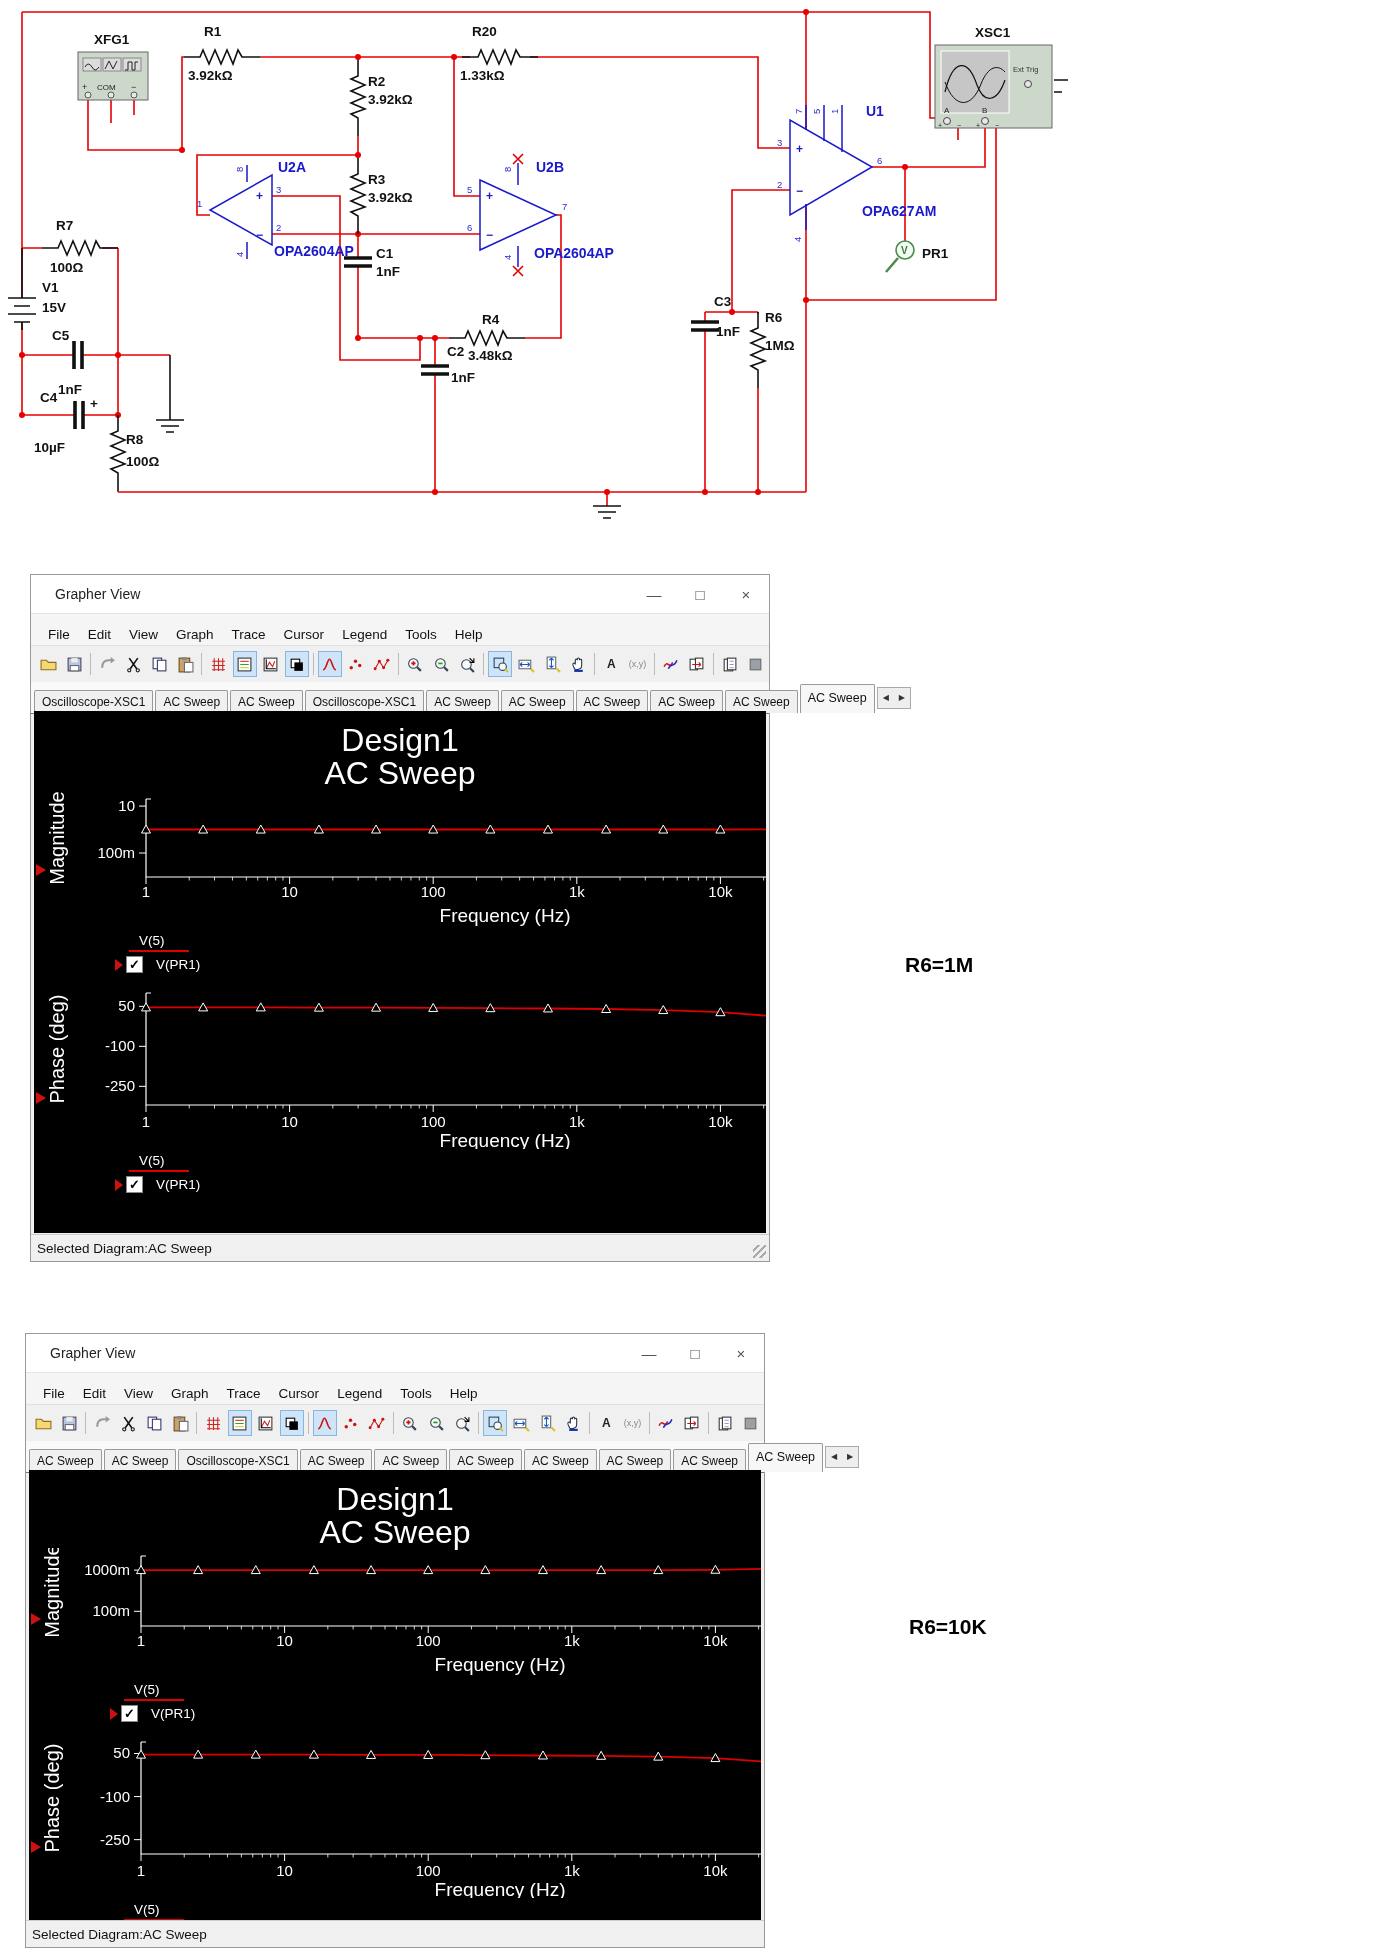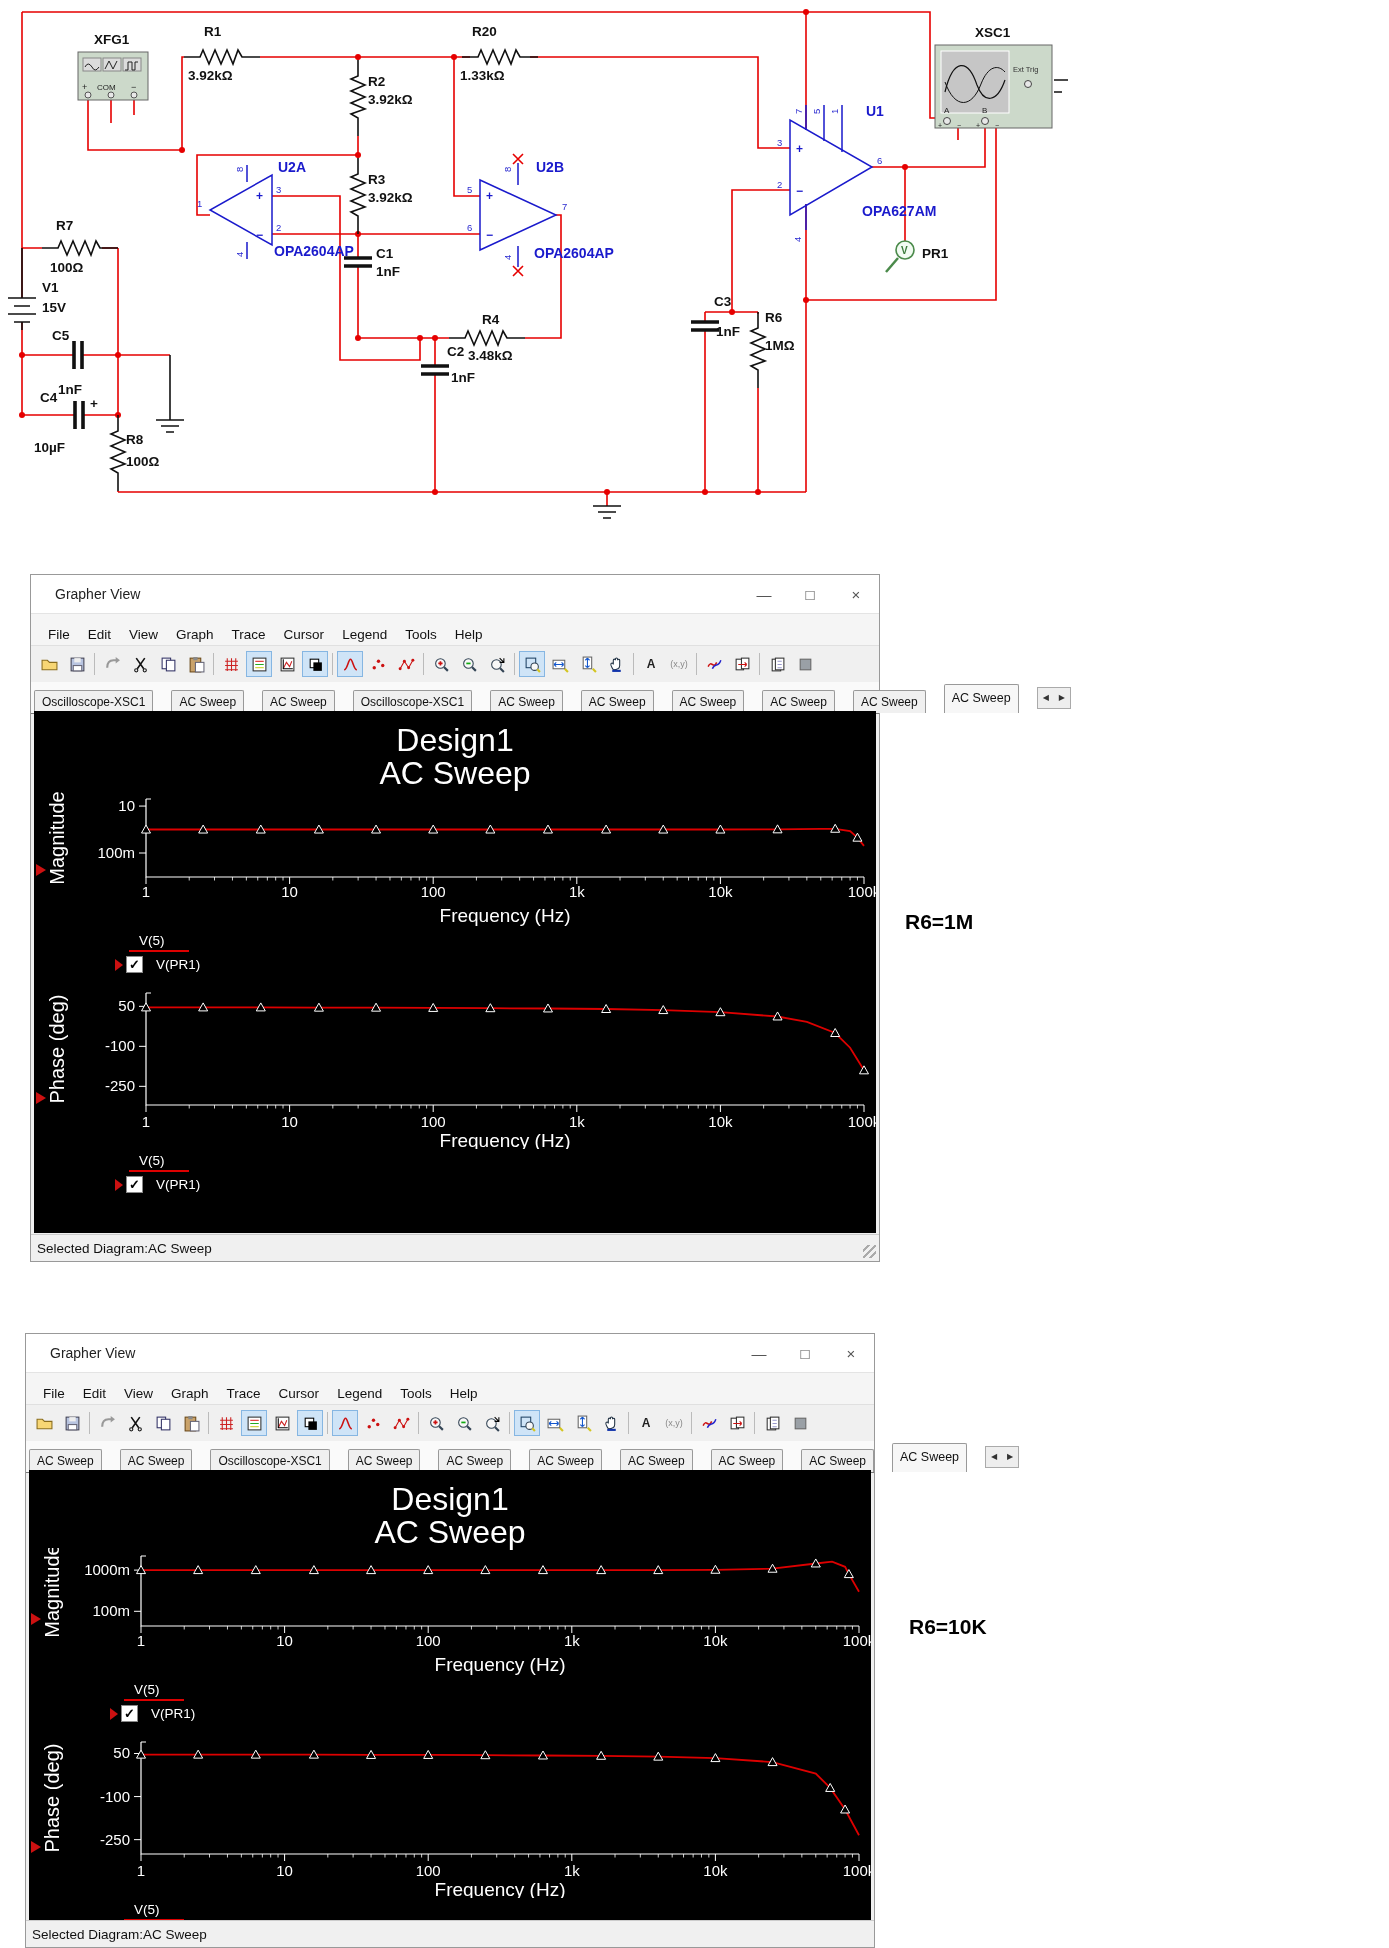--- a/index.html
+++ b/index.html
@@ -11,38 +11,38 @@
   .wire{stroke:#e60000;stroke-width:1.6;fill:none;}
   .lead{stroke:#111;stroke-width:1.6;fill:none;}
   .plate{stroke:#111;stroke-width:3.6;fill:none;}
   .blue{stroke:#1a1acc;fill:none;stroke-width:1.5;}
   .bluetxt{fill:#1a1acc;font-weight:bold;}
   .pintxt{fill:#2a2ad0;font-size:9.5px;}
   .ref{fill:#111;font-weight:bold;font-size:13.5px;}
   .redx{stroke:#e60000;stroke-width:1.6;}
   .dot{fill:#e60000;}
   
-  .gwin{position:absolute;width:850px;background:#f0f0f0;border:1px solid #999;box-sizing:border-box;}
+  .gwin{position:absolute;width:740px;background:#f0f0f0;border:1px solid #999;box-sizing:border-box;}
   #gwin1{left:30px;top:574px;height:688px;}
   #gwin2{left:25px;top:1333px;height:615px;}
   .titlebar{height:38px;background:#ffffff;border-bottom:1px solid #e4e4e4;display:flex;align-items:center;
             padding-left:24px;font-size:14px;color:#222;position:relative;}
   .winbtns{position:absolute;right:14px;top:0;height:100%;display:flex;align-items:center;gap:28px;color:#555;font-size:15px;}
   .winbtn{width:18px;text-align:center;cursor:default;}
   .menubar{height:31px;background:#f5f5f5;border-bottom:1px solid #e0e0e0;display:flex;align-items:center;
            padding-left:8px;font-size:13.5px;color:#111;}
   .menuitem{padding:0 9px;margin-top:10px;}
   .toolbar{height:36px;background:#f0f0f0;display:flex;align-items:center;padding-left:4px;}
   .tbtn{width:26px;height:26px;display:flex;align-items:center;justify-content:center;margin:0 1px;
         border:1px solid transparent;box-sizing:border-box;}
   .tbtn.sel{background:#cfe4f7;border:1px solid #86b6e2;}
   .tbtn .glyph{font-size:12px;font-weight:bold;color:#222;}
   .tbtn .glyph.small{font-size:9px;font-weight:normal;color:#888;}
   .tsep{width:1px;height:22px;background:#bbb;margin:0 3px;}
-  .tabsrow{height:31px;background:#fafafa;display:flex;align-items:flex-end;padding:0 3px;border-bottom:1px solid #777;gap:16px;}
+  .tabsrow{height:31px;background:#fafafa;display:flex;align-items:flex-end;padding:0 3px;border-bottom:1px solid #777;}
   .tab{height:22px;line-height:22px;padding:0 7px;font-size:12px;color:#111;background:#f0f0f0;
        border:1px solid #999;border-bottom:none;border-radius:2px 2px 0 0;margin-right:2px;white-space:nowrap;}
   .tab.active{height:28px;line-height:26px;background:#f7f7f7;font-size:12.5px;}
   .tabscroll{margin-left:auto;display:flex;height:20px;margin-bottom:4px;border:1px solid #aaa;background:#eee;}
   .tabscroll span{width:16px;text-align:center;font-size:8px;line-height:20px;color:#333;}
   .chartarea{position:absolute;left:3px;right:3px;top:136px;background:#000;overflow:hidden;}
   #gwin1 .chartarea{bottom:28px;}
   #gwin2 .chartarea{bottom:0;}
   .ctitle,.csub{color:#fff;text-align:center;font-size:32px;line-height:30px;}
   .ctitle{margin-top:14px;}
@@ -52,21 +52,21 @@
   .leg-line{width:60px;height:2px;background:#dd0000;margin-top:2px;}
   .leg-row2{display:flex;align-items:center;margin-top:4px;margin-left:-14px;gap:3px;}
   .leg-arrow{width:0;height:0;border-left:8px solid #cc1111;border-top:6px solid transparent;border-bottom:6px solid transparent;}
   .leg-check{width:15px;height:15px;background:#fff;border:1px solid #888;color:#000;font-size:13px;
              line-height:15px;text-align:center;font-weight:bold;}
   .statusbar{position:absolute;left:0;right:0;bottom:0;height:26px;background:#f0f0f0;border-top:1px solid #ccc;
              display:flex;align-items:center;padding-left:6px;font-size:13.5px;color:#111;}
   .grip{position:absolute;right:3px;bottom:3px;width:13px;height:13px;
         background:repeating-linear-gradient(135deg,transparent 0 3px,#aaa 3px 5px);}
   .rlabel{position:absolute;font-size:21px;font-weight:bold;color:#000;}
-  #r6label1{left:905px;top:910px;}
+  #r6label1{left:905px;top:953px;}
   #r6label2{left:898px;top:1615px;margin-left:11px;}
   #icon-defs{position:absolute;width:0;height:0;overflow:hidden;}
 </style>
 </head>
 <body>
 
 <svg id="circuit" width="1389" height="565" viewBox="0 0 1389 565">
 
   <g>
     <path class="wire" d="M22,12 H930 V118 H947 V128"></path>

